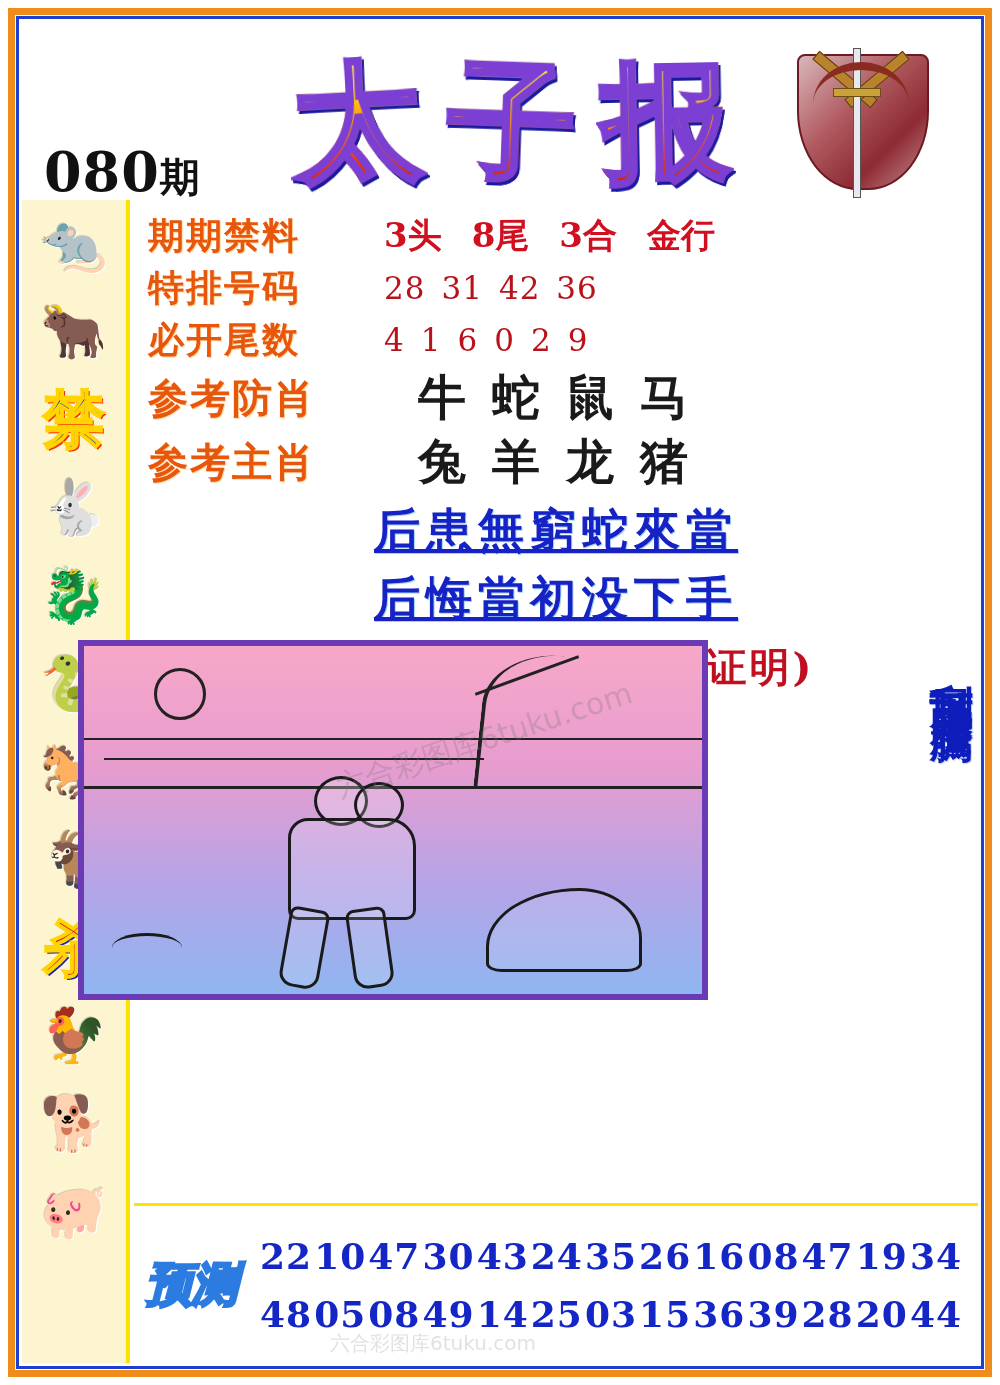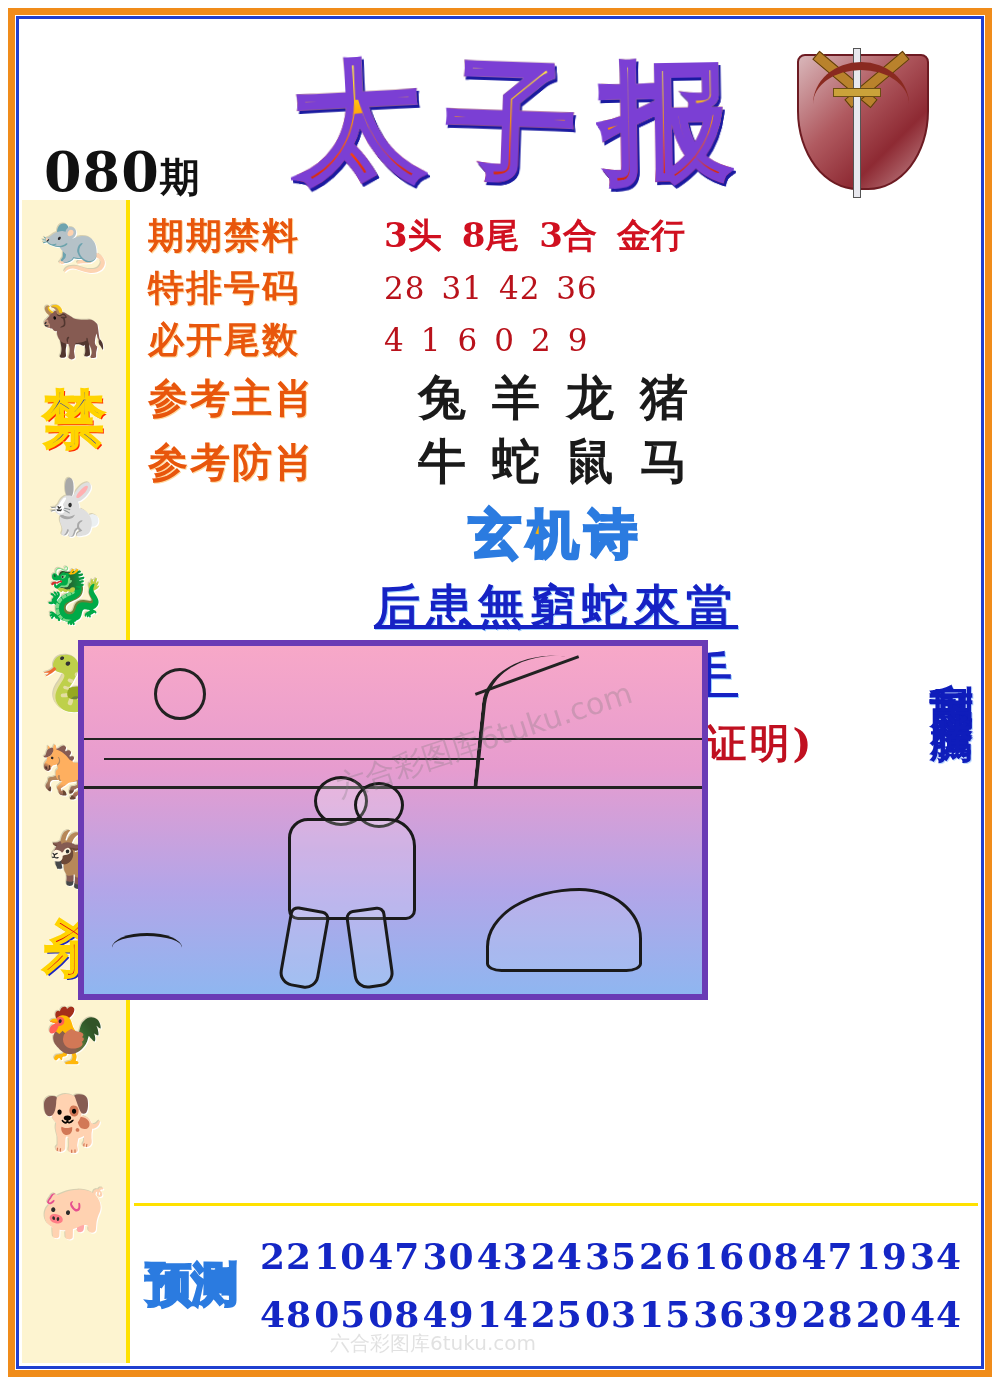--- a/index.html
+++ b/index.html
@@ -115,21 +115,21 @@
   .row{display:flex;align-items:center;height:52px;}
   .lbl{
     font-family:"DejaVu Serif", serif;
     font-size:36px;font-weight:bold;color:#e8560c;
     letter-spacing:2px;width:236px;
     text-shadow:1px 1px 0 #ffd9a0;
   }
   .vals{
     font-family:"DejaVu Serif", serif;
     font-size:34px;color:#d01020;font-weight:bold;
-    display:flex;gap:20px;
+    display:flex;gap:30px;
   }
   .vals.red-plain{color:#b9121b;font-weight:normal;font-size:31px;gap:16px;letter-spacing:1px;}
   .row-zodiac{display:flex;align-items:center;height:64px;}
   .row-zodiac .lbl{font-size:40px;color:#e8560c;width:270px;}
   .row-zodiac .zs{
     font-family:"DejaVu Serif", serif;
     font-size:48px;color:#1a1a1a;font-weight:bold;display:flex;gap:26px;
   }
   
   .poem-title{
@@ -229,20 +229,21 @@
     box-sizing:border-box;
     display:flex;align-items:center;
     background:#fff;
   }
   .predict-label{
     width:116px;text-align:center;
     font-family:"DejaVu Serif", serif;
     font-size:46px;font-weight:bold;color:#ffcf33;
     -webkit-text-stroke:3px #2b7be0;
     line-height:1.05;
+    font-style:italic;
   }
   .predict-nums{flex:1;padding-right:6px;}
   .num-row{
     display:flex;justify-content:space-between;
     font-family:"DejaVu Serif", serif;
     font-size:36px;color:#1426c5;font-weight:bold;
     padding:8px 10px;letter-spacing:1px;
   }
   .wm{
     position:absolute;left:330px;top:720px;
@@ -350,42 +351,39 @@
           <span>4</span>
           <span>1</span>
           <span>6</span>
           <span>0</span>
           <span>2</span>
           <span>9</span>
         </div>
       </div>
 
       <div class="row-zodiac">
+        <div class="lbl">参考防肖</div>
+        <div class="zs">
+          <span>牛</span>
+          <span>蛇</span>
+          <span>鼠</span>
+          <span>马</span>
+        </div>
+      </div>
+
+      <div class="row-zodiac">
         <div class="lbl">参考主肖</div>
         <div class="zs">
           <span>兔</span>
           <span>羊</span>
           <span>龙</span>
           <span>猪</span>
         </div>
       </div>
 
-      <div class="row-zodiac">
-        <div class="lbl">参考防肖</div>
-        <div class="zs">
-          <span>牛</span>
-          <span>蛇</span>
-          <span>鼠</span>
-          <span>马</span>
-        </div>
-      </div>
-
-      <div class="poem-title">
-        <span>玄机诗</span>
-      </div>
       <div class="poem-line">后患無窮蛇來當</div>
       <div class="poem-line">后悔當初没下手</div>
       <div class="poem-note">(欲钱找小孩子的出生证明)</div>
 
       <div class="img-title">
         <span>玄机图</span>
       </div>
     </div>
   </div>
 

